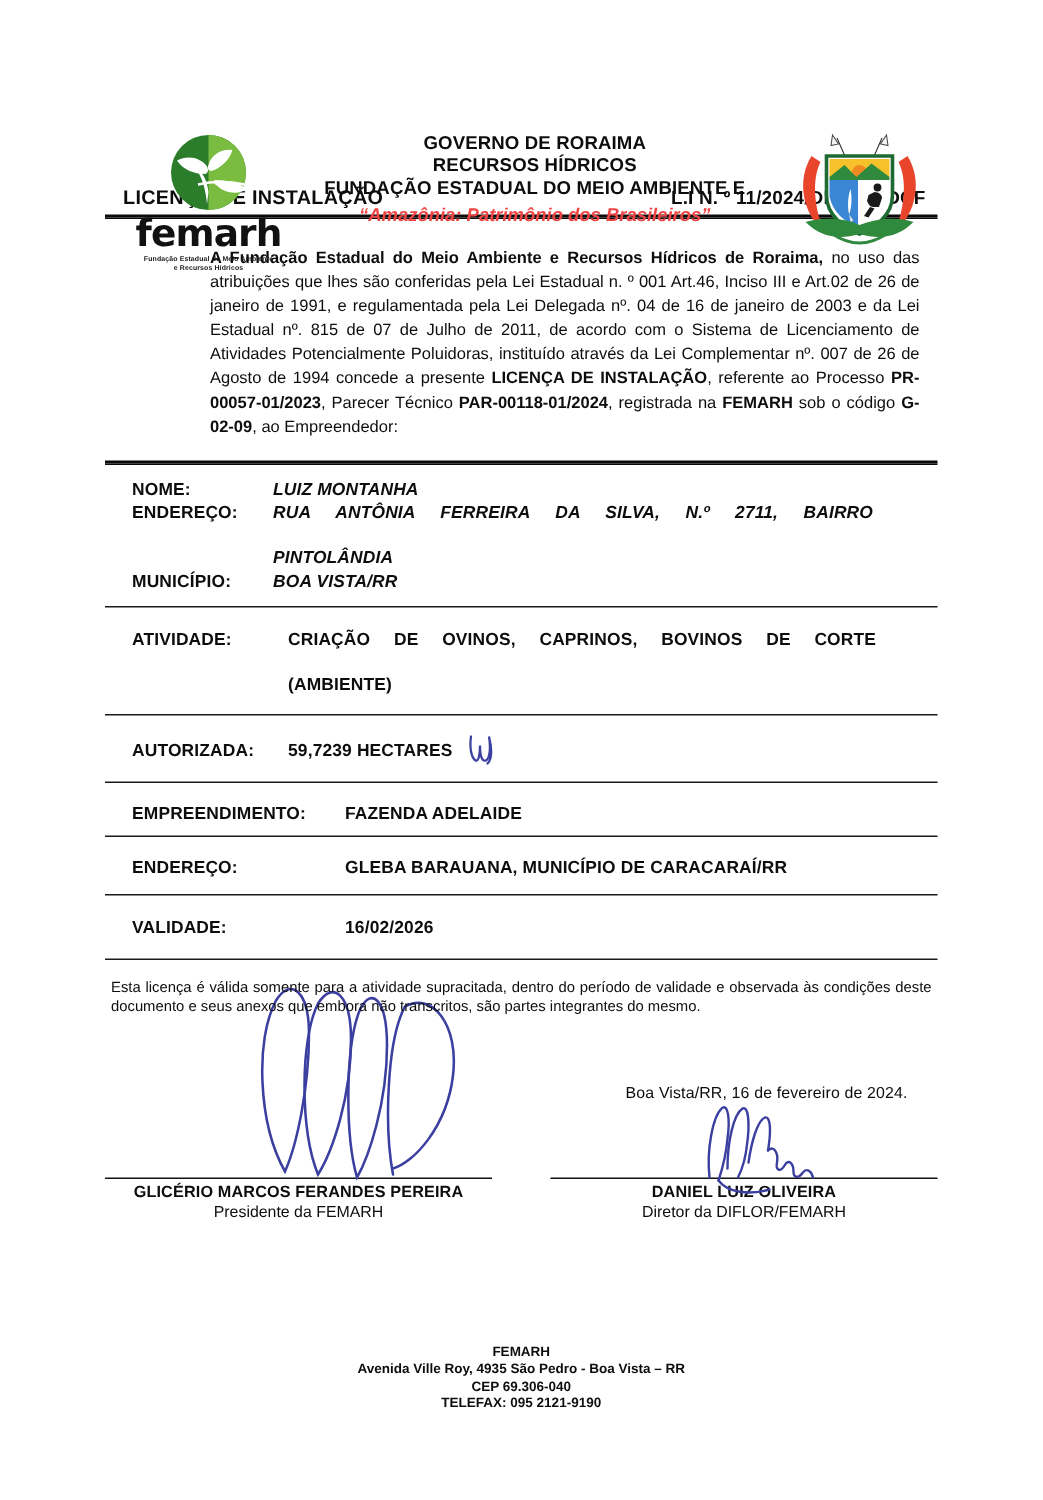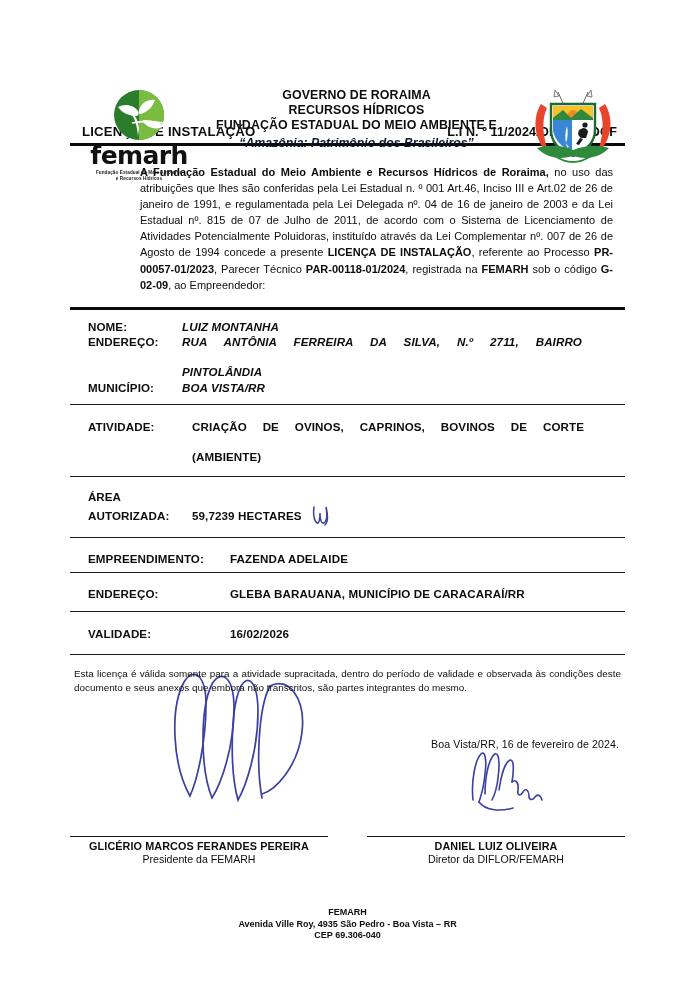--- a/index.html
+++ b/index.html
@@ -32,21 +32,21 @@
     font-size: 4.6px; line-height: 1.35; color: #1b1b1b;
     font-weight: bold; margin-top: 2px; letter-spacing: .1px;
   }
   .header-titles { text-align: center; width: 360px; margin-left: 18px; }
   .header-titles .ttl {
     font-weight: bold; font-size: 12.4px; line-height: 15.2px;
     letter-spacing: .1px;
   }
   .header-titles .slogan {
     font-weight: bold; font-style: italic; font-size: 12.3px;
-    margin-top: 2px; color: #0f172a;
+    margin-top: 2px; color: #ef4444;
   }
   .arms { position: absolute; right: 4px; top: 86px; width: 96px; height: 84px; }
 
   
   .titlebar {
     display: flex; justify-content: space-between; align-items: baseline;
     margin-top: 28px; padding: 0 8px 0 12px;
   }
   .titlebar .lic { font-weight: bold; font-size: 13.2px; letter-spacing: .2px; }
   .titlebar .num { font-weight: bold; font-size: 12.6px; letter-spacing: .1px; }
@@ -90,25 +90,25 @@
 
   
   .note {
     margin: 12px 4px 0 4px; font-size: 9.9px; line-height: 13.4px;
     text-align: justify; text-justify: inter-word; position: relative; z-index: 3;
   }
 
   
   .sigzone { position: relative; margin-top: 34px; height: 112px; }
   .date-line {
-    position: absolute; right: 6px; top: 10px;
+    position: absolute; right: 20px; top: 10px;
     font-size: 10.6px; letter-spacing: .1px;
   }
   .sig-lines { position: absolute; left: 0; right: 0; top: 72px; display: flex; justify-content: space-between; }
-  .sig-col { width: 258px; text-align: center; margin-top: 36px; }
+  .sig-col { width: 258px; text-align: center; }
   .sig-col .bar { border-top: 1.3px solid #111; }
   .sig-col .nm { font-weight: bold; font-size: 10.8px; margin-top: 3px; letter-spacing: .1px; }
   .sig-col .rl { font-size: 10.6px; margin-top: 1px; }
   .scribble-left { position: absolute; left: 80px; top: -60px; pointer-events: none; z-index: 2; }
   .scribble-right { position: absolute; left: 385px; top: 18px; pointer-events: none; z-index: 2; }
 
   
   .footer {
     position: absolute; left: 0; right: 0; bottom: 58px;
     text-align: center; font-size: 9px; font-weight: bold; line-height: 11.6px;
@@ -207,21 +207,20 @@
       <div class="val">
         <div class="just justline">CRIAÇÃO DE OVINOS, CAPRINOS, BOVINOS DE CORTE</div>
         <div>(AMBIENTE)</div>
       </div>
     </div>
   </div>
 
   <div class="rule-thin"></div>
 
   <div class="block" style="padding:12px 0 10px 0">
-    <div class="area-label">ÁREA</div>
     <div class="row w-area area-line">
       <div class="lbl">AUTORIZADA:</div>
       <div class="val">59,7239 HECTARES</div>
       <svg class="hand-mark" width="26" height="22" viewBox="0 0 26 22">
         <path d="M4 2 C3 9 4 16 7 18 C9 19 10 14 10 8 C10 14 11 19 14 18 C17 16 17 8 16 2 C18 10 18 17 15 20" stroke="#3b3fa0" stroke-width="1.5" fill="none" stroke-linecap="round"></path>
       </svg>
     </div>
   </div>
 
   <div class="rule-thin"></div>
@@ -290,15 +289,16 @@
         <div class="nm">DANIEL LUIZ OLIVEIRA</div>
         <div class="rl">Diretor da DIFLOR/FEMARH</div>
       </div>
     </div>
   </div>
 
   <div class="footer">
     <div>FEMARH</div>
     <div>Avenida Ville Roy, 4935 São Pedro - Boa Vista – RR</div>
     <div>CEP 69.306-040</div>
+    <div>TELEFAX: 095 2121-9190</div>
   </div>
 
 </div>
 
 </body></html>

